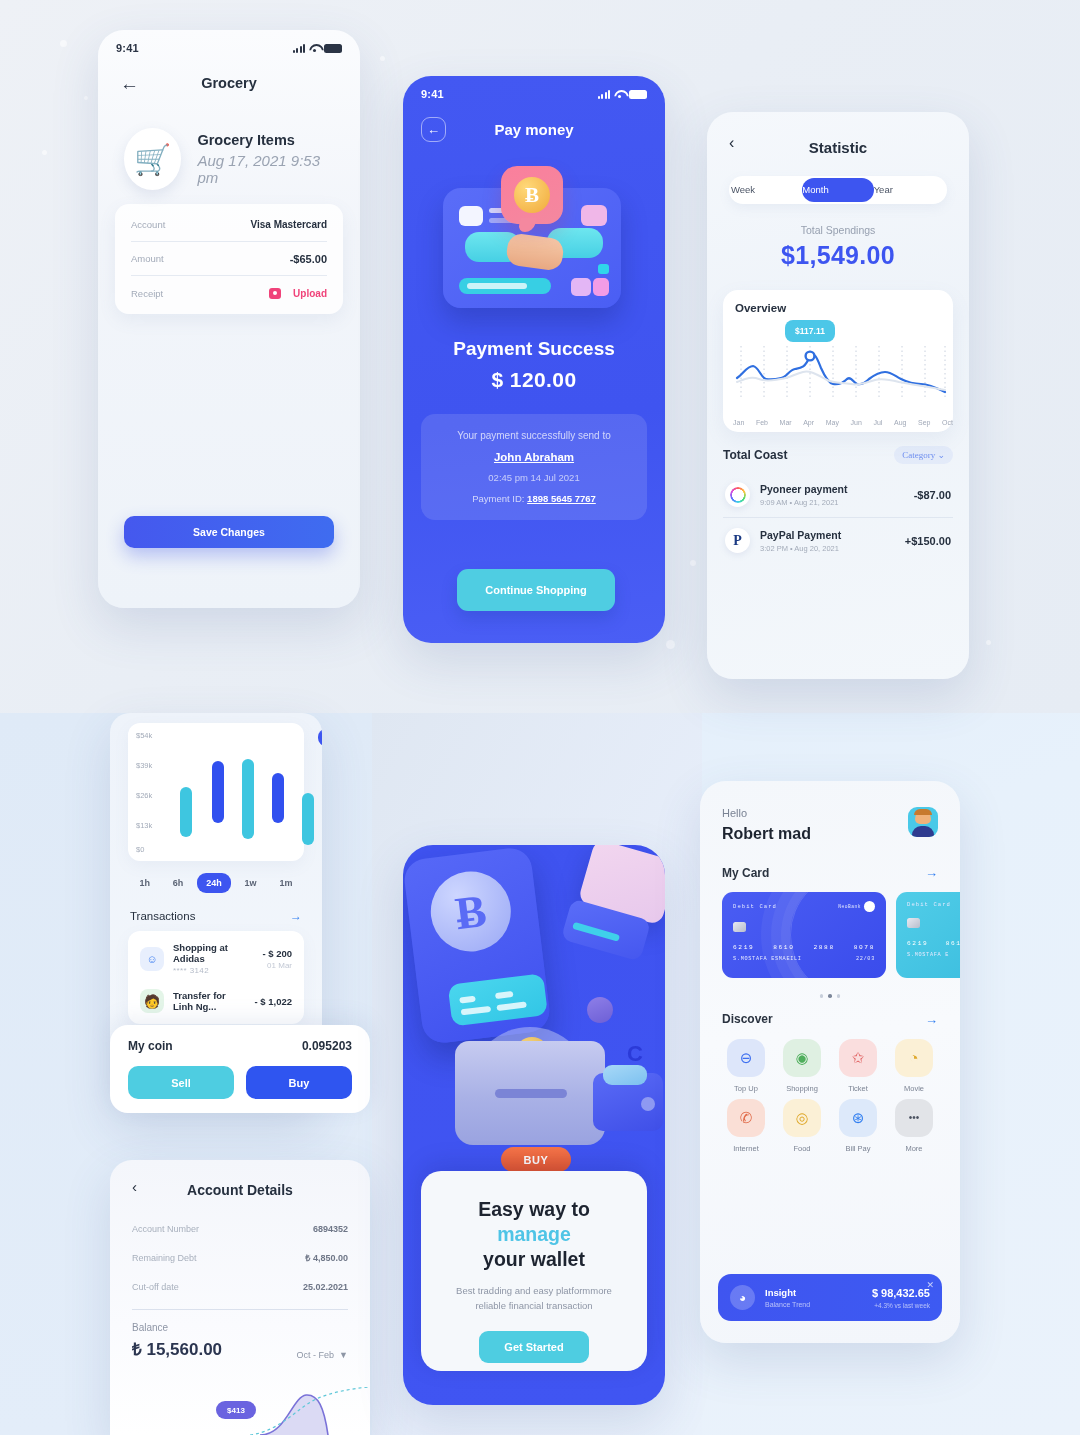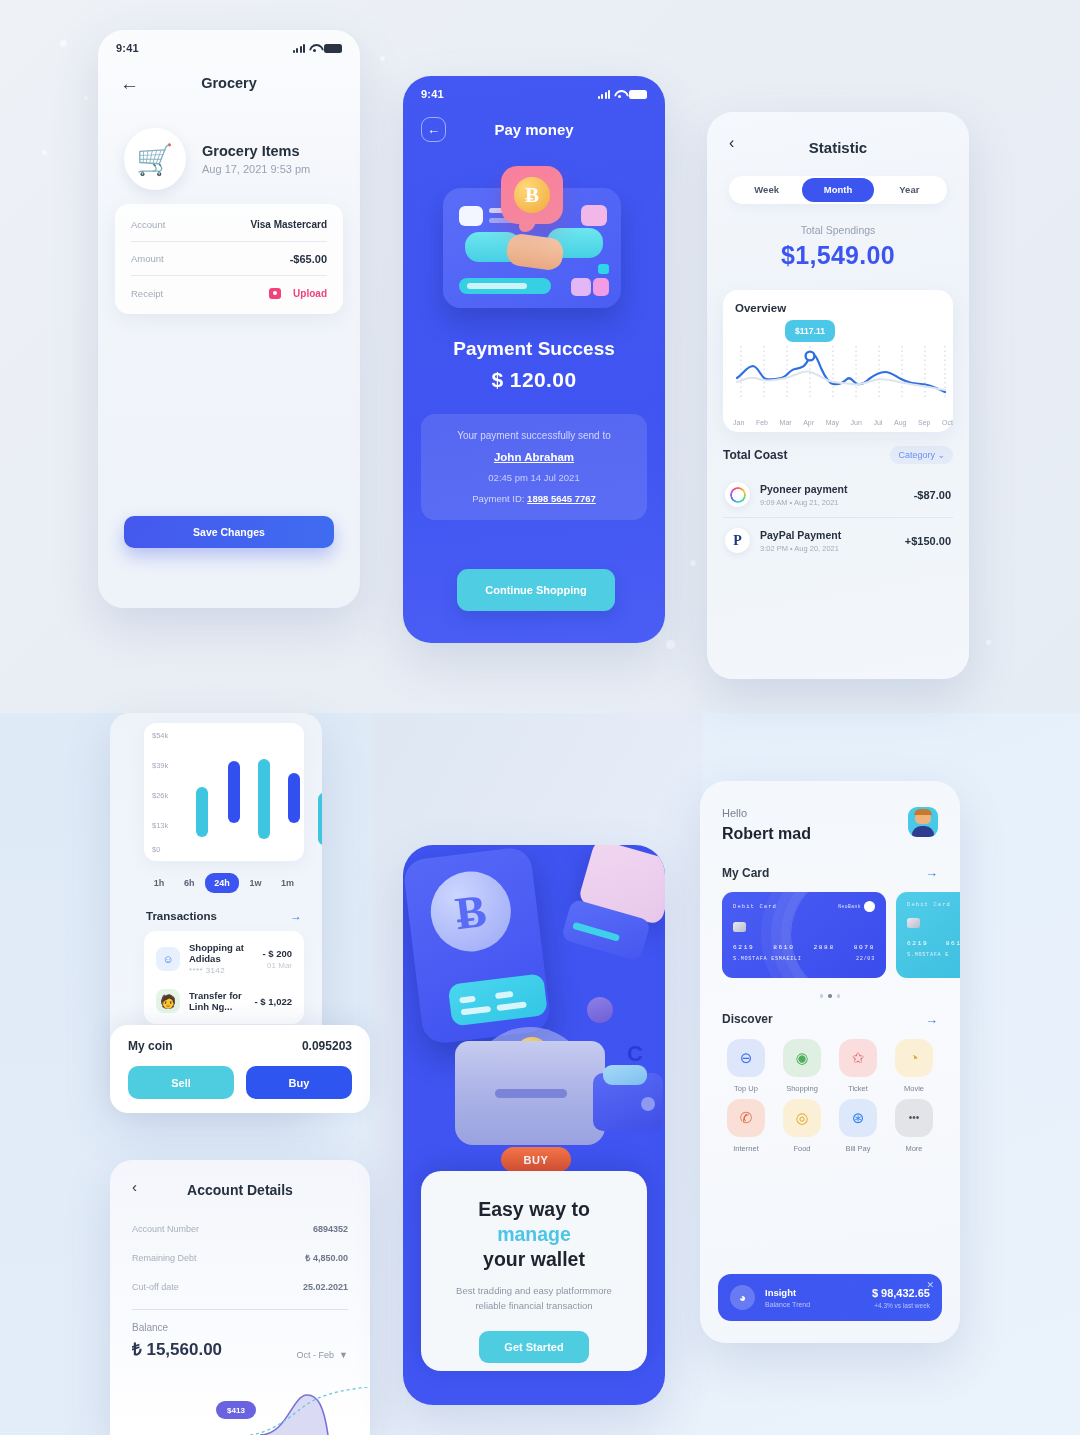--- a/index.html
+++ b/index.html
@@ -55,21 +55,21 @@
 
   .g-head { height: 46px; display:flex; align-items:center; position:relative; }
   .g-back { position:absolute; left:22px; font-size:19px; color:#2b3445; line-height:1; }
   .g-title { width:100%; text-align:center; font-size:14.5px; font-weight:700; color:#26303f; }
 
   .g-hero { display:flex; align-items:center; gap:16px; padding: 22px 26px 0; }
   .g-avatar { width:62px;height:62px;border-radius:50%;background:#fff;
     display:flex;align-items:center;justify-content:center;font-size:30px;
     box-shadow:0 5px 14px rgba(90,110,160,.14); }
   .g-hero-title { font-size:14.5px; font-weight:700; color:#26303f; }
-  .g-hero-sub { font-size:11px; color:#9aa3b2; margin-top:4px; }
+  .g-hero-sub { font-size:15px; color:#9aa3b2; margin-top:4px;font-style:italic; }
 
   .g-card { margin: 22px 17px 0; background:rgba(255,255,255,.82); border-radius:14px;
     box-shadow:0 6px 18px rgba(100,120,165,.09); padding: 4px 16px; }
   .g-row { display:flex; align-items:center; justify-content:space-between; height:34px;
     border-bottom:1px solid rgba(210,219,232,.55); }
   .g-row:last-child { border-bottom:none; }
   .g-lab { font-size:9.5px; color:#a3abb9; }
   .g-val { font-size:10px; font-weight:700; color:#26303f; display:flex; align-items:center; gap:6px; }
   .g-val.blue { color:#3b5bf5; font-weight:600; }
   .g-val.pink { color:#f0437a; font-weight:400;gap:12px; }
@@ -143,74 +143,74 @@
   #phone-stat {
     left: 707px; top: 112px; width: 262px; height: 567px;
     background: linear-gradient(170deg,#f5f8fc 0%,#eef3f9 40%,#f3f7fb 100%);
     border-radius: 26px;
   }
   .s-head { height: 52px; display:flex; align-items:center; position:relative; padding-top:18px; }
   .s-back { position:absolute; left:22px; top:22px; font-size:16px; color:#26303f; }
   .s-title { width:100%; text-align:center; font-size:15px; font-weight:700; color:#26303f; }
   .s-seg { margin: 12px 22px 0; height:28px; border-radius:14px; background:#fff;
     display:flex; align-items:center; box-shadow:0 4px 12px rgba(110,130,175,.09); padding:2px; }
-  .s-seg div { flex:1; text-align:center; font-size:9.5px; font-weight:700; color:#4c5566;
+  .s-seg div { flex:1; font-size:9.5px; font-weight:400; color:#4c5566;
     line-height:24px; border-radius:12px; }
   .s-seg div.on { background:#3d55f0; color:#fff; }
   .s-tot-l { text-align:center; font-size:10.5px; color:#97a0b0; margin-top:20px; }
   .s-tot-v { text-align:center; font-size:25px; font-weight:700; color:#3d55f0; margin-top:5px; letter-spacing:.3px; }
 
   .s-ov { margin: 20px 16px 0; background:#fff; border-radius:15px; padding:12px 12px 8px;
     box-shadow:0 7px 20px rgba(110,130,175,.09); height:142px; position:relative; }
   .s-ov-t { font-size:11.5px; font-weight:700; color:#26303f; }
   .s-tip { position:absolute; left:62px; top:30px; width:50px; height:22px; border-radius:8px;
     background:#4cc7e8; color:#fff; font-size:8.5px; font-weight:700;
     display:flex;align-items:center;justify-content:center; }
   .s-chartwrap { position:absolute; left:10px; top:56px; width:220px; height:54px; }
   .s-months { position:absolute; left:10px; bottom:6px; width:220px; display:flex; justify-content:space-between; }
   .s-months span { font-size:7px; color:#a0a8b7; }
 
   .s-tc { margin: 14px 16px 0; display:flex; align-items:center; justify-content:space-between; }
   .s-tc-t { font-size:12px; font-weight:700; color:#26303f; }
-  .s-tc-cat { font-size:9px; color:#6f8ff0; background:rgba(120,150,245,.1); border-radius:9px; padding:4px 8px; }
+  .s-tc-cat { font-size:9px; color:#6f8ff0; background:rgba(120,150,245,.1); border-radius:9px; padding:4px 8px;font-family:Liberation Serif, serif; }
   .s-tx { margin: 8px 16px 0; }
   .s-tx-row { display:flex; align-items:center; gap:10px; padding:10px 2px;
     border-bottom:1px solid rgba(215,223,235,.7); }
   .s-tx-row:last-child { border-bottom:none; }
   .s-tx-ic { width:25px;height:25px;border-radius:50%;background:#fff;
     display:flex;align-items:center;justify-content:center;box-shadow:0 2px 7px rgba(110,130,175,.14); }
   .ring-pyo { width:16px;height:16px;border-radius:50%;
     background:conic-gradient(#ff5a5a,#ffc83d,#4ddc6b,#3ad1e8,#5a6bff,#d94ae0,#ff5a5a);
     -webkit-mask: radial-gradient(circle, transparent 52%, #000 54%);
             mask: radial-gradient(circle, transparent 52%, #000 54%); }
   .pp-logo { font-size:14px; font-weight:700; color:#1b3a83; font-family:"Liberation Serif",serif; }
   .s-tx-mid { flex:1; }
   .s-tx-n { font-size:10.5px; font-weight:700; color:#26303f; }
   .s-tx-s { font-size:7.5px; color:#a3abb9; margin-top:3px; }
   .s-tx-a { font-size:11px; font-weight:700; color:#26303f; }
 
   
   #phone-trade {
     left: 110px; top: 713px; width: 212px; height: 400px;
     background: linear-gradient(180deg,#eef3fa 0%,#f3f7fc 100%);
-    border-radius: 20px 20px 22px 22px; overflow:hidden;padding-left:16px;
+    border-radius: 20px 20px 22px 22px; overflow:hidden;
   }
   .t-chart { margin: 10px 18px 0; background:#fff; border-radius:12px; height:138px; position:relative;
     box-shadow:0 5px 16px rgba(110,130,175,.07); }
   .t-ylab { position:absolute; left:8px; font-size:7.5px; color:#a3abb9; }
   .t-bars { position:absolute; left:44px; right:10px; top:8px; bottom:12px; }
   .t-bar { position:absolute; width:12px; border-radius:6px; }
   .t-tip { position:absolute; width:38px;height:17px;border-radius:8px;background:#3d55f0;color:#fff;
     font-size:8px;font-weight:700;display:flex;align-items:center;justify-content:center; }
   .t-dot { position:absolute; width:11px;height:11px;border-radius:50%;background:#fff;border:3px solid #3d55f0; }
   .t-ranges { display:flex; justify-content:space-around; margin: 12px 18px 0; }
   .t-ranges span { font-size:9px; font-weight:700; color:#5b6475; padding:5px 9px; border-radius:9px; }
   .t-ranges span.on { background:#3d55f0; color:#fff; }
   .t-txh { display:flex; align-items:center; justify-content:space-between; margin: 16px 20px 0; }
-  .t-txh-t { font-size:11.5px; font-weight:700; color:#26303f; }
+  .t-txh-t { font-size:11.5px; font-weight:400; color:#26303f; }
   .t-arrow { color:#2f7df0; font-size:12px; }
   .t-list { margin: 8px 18px 0; background:#fff; border-radius:12px; padding: 4px 10px;
     box-shadow:0 5px 16px rgba(110,130,175,.07); }
   .t-row { display:flex; align-items:center; gap:9px; padding: 7px 2px; }
   .t-ic { width:24px;height:24px;border-radius:8px;background:#e8effd;
     display:flex;align-items:center;justify-content:center;font-size:11px;color:#3d7ef0; }
   .t-ic.g { background:#e4f5e8; font-size:13px; }
   .t-mid { flex:1; }
   .t-n { font-size:9.5px; font-weight:700; color:#26303f; }
   .t-s { font-size:8px; color:#b4bbc8; margin-top:2px; letter-spacing:.4px; }

